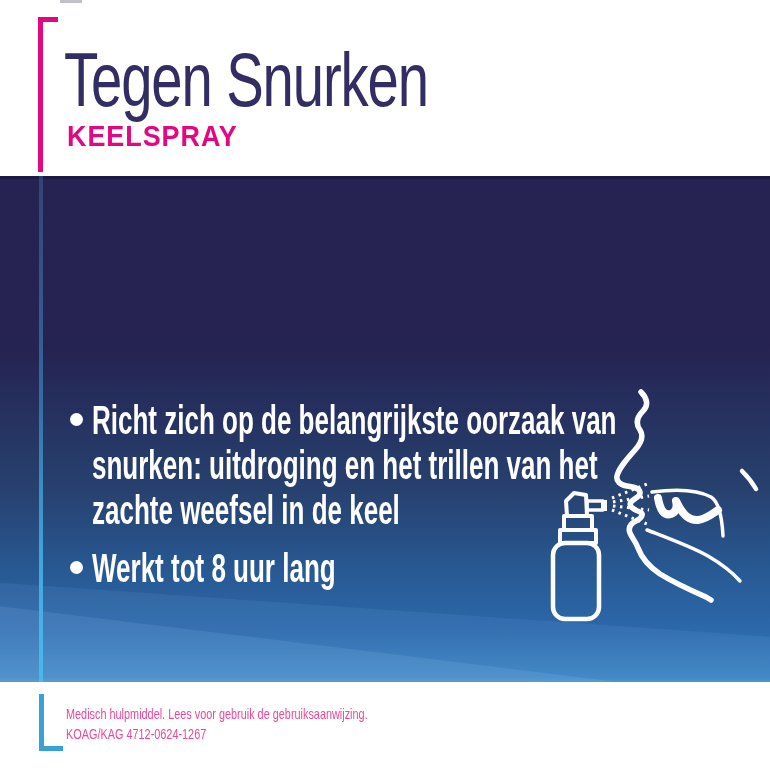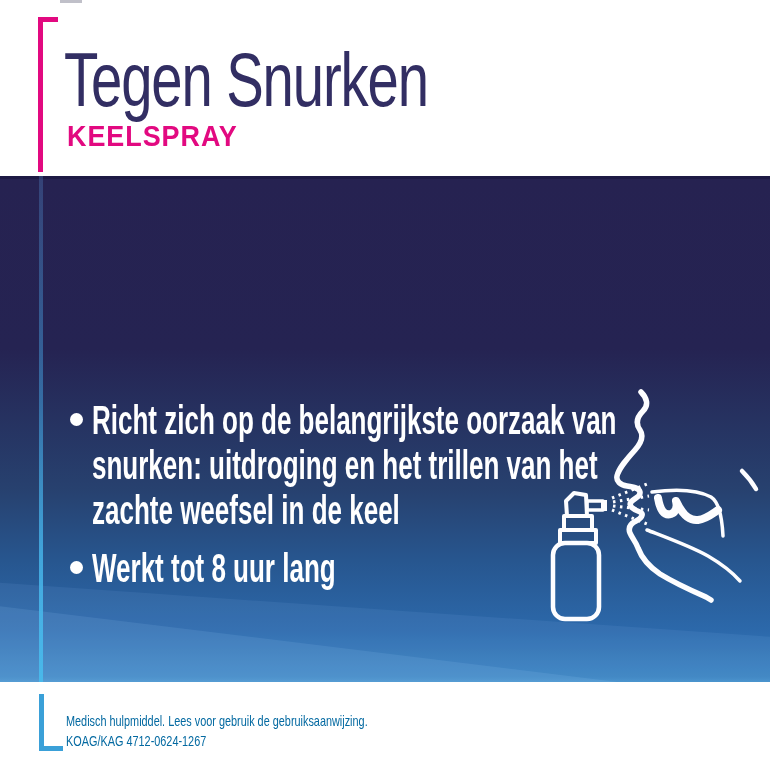--- a/index.html
+++ b/index.html
@@ -42,21 +42,21 @@
   .bullet-text{
     display:inline-block;width:950px;white-space:pre-line;
     font-size:40px;line-height:45px;font-weight:700;letter-spacing:0;color:#ffffff;
     transform:scaleX(.65);transform-origin:0 0;
   }
   .illustration{position:absolute;left:530px;top:208px;width:240px;height:246px;}
   
   .bottom-band{position:absolute;left:0;top:694px;width:770px;height:76px;background:#ffffff;}
   .blue-bracket-v{position:absolute;left:39px;top:694px;width:5px;height:57px;background:#3aa0d8;}
   .blue-bracket-h{position:absolute;left:39px;top:746px;width:24px;height:5px;background:#3aa0d8;}
-  .footer-text{position:absolute;left:66px;top:705px;color:#0369a1;margin-top:7px;}
+  .footer-text{position:absolute;left:66px;top:705px;color:#ec4899;}
   .footer-line{
     font-size:14.5px;line-height:19.5px;font-weight:400;white-space:nowrap;
     transform:scaleX(.75);transform-origin:0 0;
   }
 </style>
 </head>
 <body>
 
 <div class="page">
 

